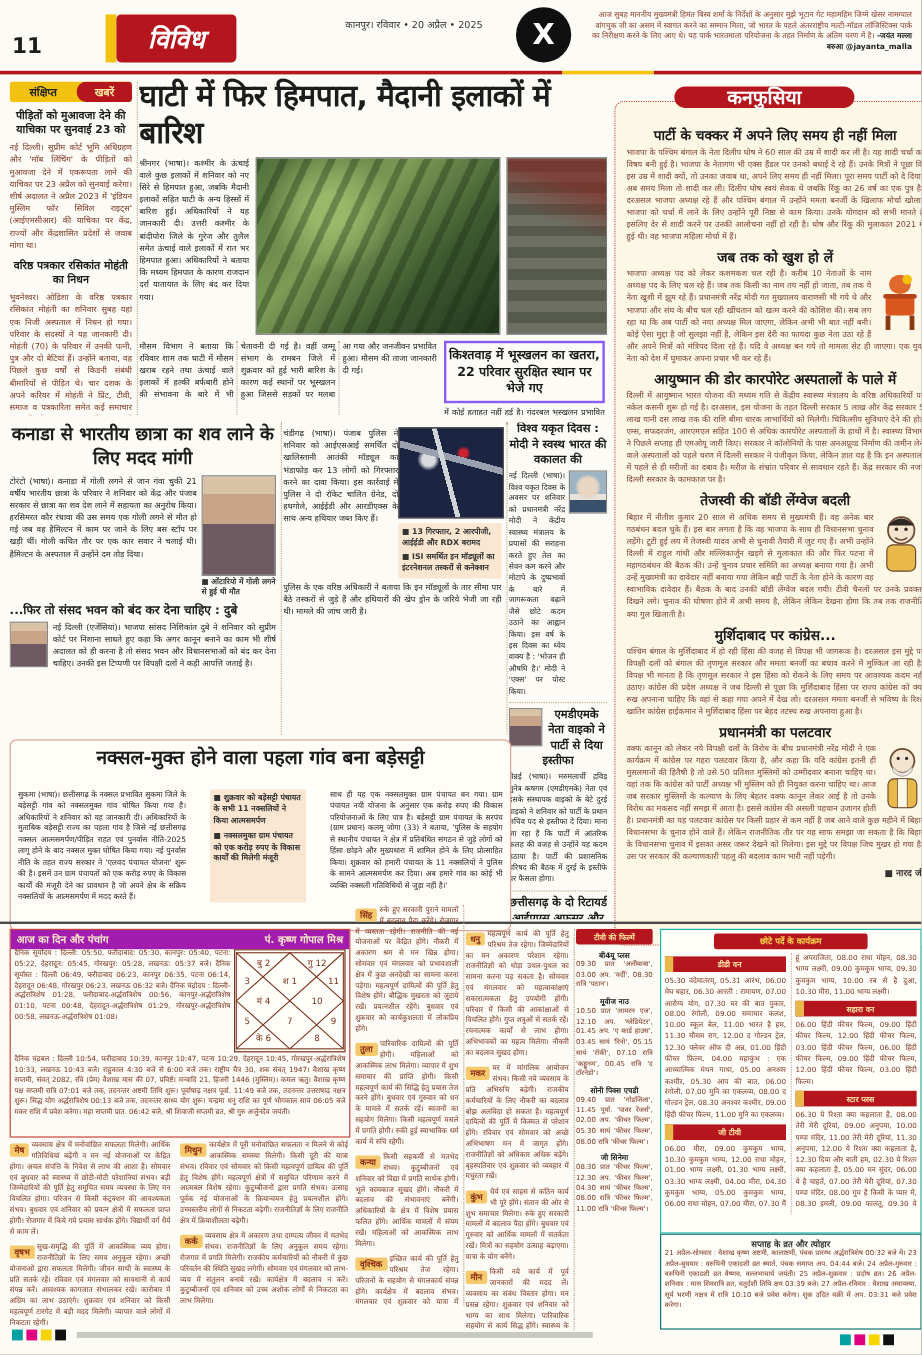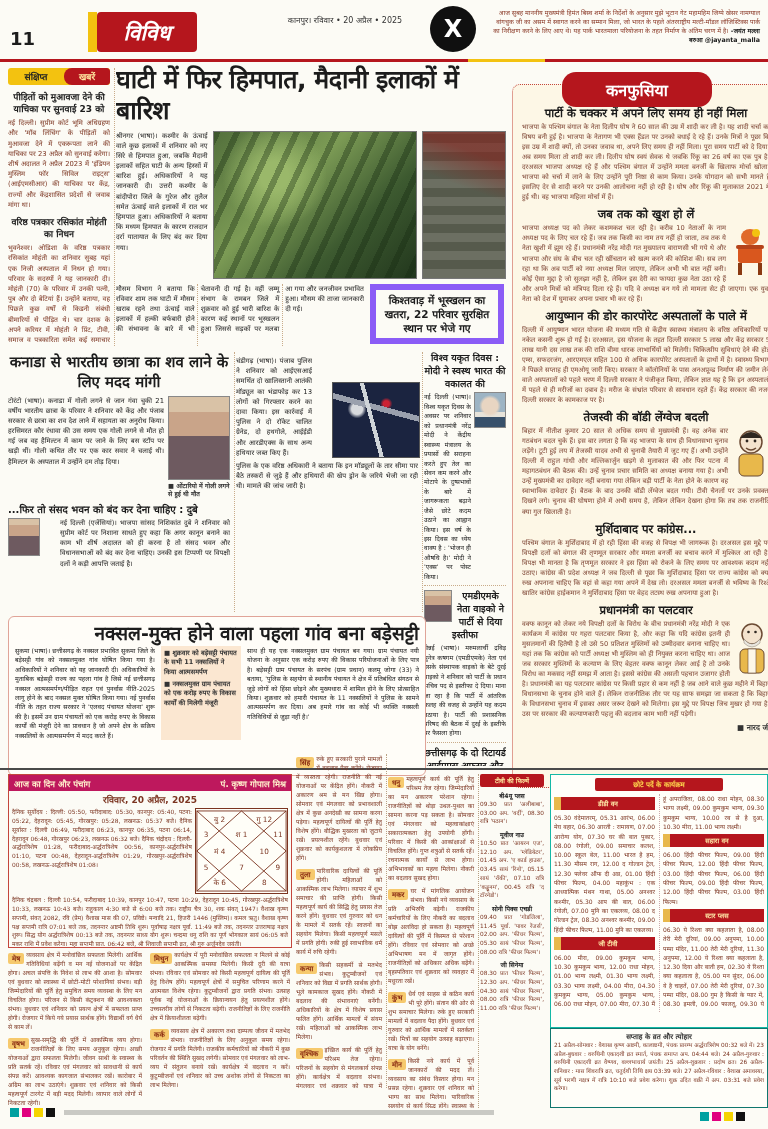--- a/index.html
+++ b/index.html
@@ -44,64 +44,64 @@
        repeating-linear-gradient(115deg,rgba(20,40,15,.35) 0 6px,rgba(0,0,0,0) 6px 18px),
        radial-gradient(circle at 30% 30%,#9ab86a 0 8%,rgba(0,0,0,0) 30%),
        linear-gradient(135deg,#53703c,#7c9b55 38%,#3d5a30 68%,#22371d);}
   .photo-side{width:82px;height:146px;border:1px solid #777;
      background:
        linear-gradient(200deg,rgba(140,30,25,.55) 0 18%,rgba(0,0,0,0) 40%),
        repeating-linear-gradient(0deg,#6c6f62 0 9px,#565a4c 9px 18px),
        linear-gradient(180deg,#8d9382,#4c5244);}
   .main-bot{display:flex;gap:6px;margin-top:5px;}
   .main-bot .cols{width:248px;column-count:3;column-gap:6px;column-rule:1px dotted #c9ab89;}
-  .strap{border:6px solid #8b5cf6;padding:3px 2px;font-size:10.5px;font-weight:bold;line-height:1.35;text-align:center;}
+  .strap{border:2px solid #8b5cf6;padding:3px 2px;font-size:10.5px;font-weight:bold;line-height:1.35;text-align:center;}
   
   .kana{position:absolute;left:8px;top:352px;width:222px;height:260px;overflow:hidden;padding-right:4px;border-right:1px dotted #c9ab89;}
   .kana-h{font-size:15px;font-weight:bold;text-align:center;line-height:1.35;}
   .kana-row{display:flex;gap:4px;margin-top:3px;}
   .portrait{border:1px solid #888;background:linear-gradient(180deg,#d9c2a6 0 18%,#c9a489 18% 48%,#6e5a60 48% 100%);}
   .cap{font-size:6.3px;font-weight:bold;color:#333;margin-top:2px;line-height:1.3;}
   .bullet-sq{color:#b5161d;}
   .sub-h{font-size:10px;font-weight:bold;text-align:left;margin:5px 0 2px;line-height:1.3;}
   .punjab{position:absolute;left:236px;top:352px;width:182px;height:260px;overflow:hidden;padding-right:4px;border-right:1px dotted #c9ab89;}
   .punjab-h{font-size:18.5px;font-weight:bold;text-align:center;line-height:1.3;}
-  .punjab-row{display:flex;gap:20px;margin-top:4px;align-items:flex-end;}
+  .punjab-row{display:flex;gap:0;margin-top:4px;}
   .weapons{width:86px;height:74px;border:1px solid #555;
      background:
        linear-gradient(75deg,rgba(0,0,0,0) 44%,#cfd4d8 44% 48%,rgba(0,0,0,0) 48%),
        linear-gradient(15deg,rgba(0,0,0,0) 60%,#9aa0ad 60% 66%,rgba(0,0,0,0) 66%),
        radial-gradient(circle at 28% 35%,#d8dade 0 7%,rgba(0,0,0,0) 12%),
        radial-gradient(circle at 62% 28%,#c23 0 4%,rgba(0,0,0,0) 8%),
        #1b2440;}
   .bulbox{background:#fbe7d1;padding:3px;margin-top:4px;font-size:6.5px;line-height:1.45;font-weight:bold;color:#333;}
   .stack{position:absolute;left:424px;top:352px;width:82px;height:414px;overflow:hidden;}
   .stack h4{font-size:9.5px;font-weight:bold;line-height:1.35;margin:0 0 2px;text-align:center;}
   .stack .sec{border-bottom:1px dotted #c9ab89;padding-bottom:4px;margin-bottom:4px;}
   .mdmk-ph{float:left;width:26px;height:30px;margin:0 3px 2px 0;}
   .modi-ph{float:right;width:30px;height:34px;margin:0 0 2px 3px;border:1px solid #888;
            background:radial-gradient(circle at 50% 38%,#e8d5c2 0 30%,rgba(0,0,0,0) 42%),linear-gradient(180deg,#9db4c4 0 55%,#e7e3da 55% 70%,#37506b 70%);}
   
   .naxal{position:absolute;left:8px;top:616px;width:404px;height:148px;border:1px solid #e0a498;border-radius:6px;
          padding:5px 6px;overflow:hidden;background:#fffdf8;}
-  .naxal-h{font-size:19px;font-weight:bold;text-align:right;line-height:1.25;}
-  .naxal-row{display:flex;gap:6px;margin-top:0;}
+  .naxal-h{font-size:16px;font-weight:bold;text-align:center;line-height:1.25;}
+  .naxal-row{display:flex;gap:20px;margin-top:16px;}
   
   .kanaph{position:absolute;left:512px;top:84px;width:248px;height:682px;background:#fdf7e6;
           border:1px dotted #c4463c;border-radius:8px;padding:16px 9px 4px;overflow:hidden;}
-  .kanaph-title{position:absolute;left:562px;top:72px;width:150px;height:35px;background:#b5161d;border-radius:14px;
+  .kanaph-title{position:absolute;left:562px;top:72px;width:150px;height:18px;background:#b5161d;border-radius:14px;
           color:#fff;font-size:16px;font-weight:bold;display:flex;align-items:center;justify-content:center;z-index:3;}
   .kp-h{font-size:11.5px;font-weight:bold;text-align:center;margin:4px 0 2px;color:#1a1a1a;}
   .kp-b{font-size:6.7px;line-height:1.5;text-align:justify;color:#7d4433;}
   .kp-by{font-size:7.5px;font-weight:bold;text-align:right;color:#333;margin-top:3px;}
   .doodle{float:right;margin:2px 0 2px 4px;}
   
   .botbar{position:absolute;left:0;top:768px;width:768px;height:2px;background:#4a4a4a;}
   .panchang{position:absolute;left:8px;top:774px;width:282px;height:172px;border:1px solid #c4463c;overflow:hidden;}
-  .pan-head{height:16px;background:#be185d;color:#ffeecb;display:flex;justify-content:space-between;align-items:center;
+  .pan-head{height:16px;background:#a21caf;color:#ffeecb;display:flex;justify-content:space-between;align-items:center;
             padding:0 5px;font-size:8.5px;font-weight:bold;gap:20px;}
   .pan-date{text-align:center;font-size:9px;font-weight:bold;color:#7b3420;margin:2px 0;}
   .pan-row{display:flex;gap:3px;padding:0 3px;}
   .pan-txt{font-size:5.9px;line-height:1.5;text-align:justify;color:#7b3420;}
   .kundali{border:1px solid #7b3420;background:#fffef8;}
   .zcol{position:absolute;overflow:hidden;}
   .zsign{display:inline-block;background:#f6c96d;color:#8a2b12;font-weight:bold;font-size:7px;padding:1px 4px;
          border-radius:2px;margin:3px 2px 1px 0;float:left;}
   .ztxt{font-size:6px;line-height:1.5;text-align:justify;color:#7b3420;}
   .zitem{margin-bottom:4px;}
@@ -174,31 +174,35 @@
     <div class="kana-h">कनाडा से भारतीय छात्रा का शव लाने के लिए मदद मांगी</div>
     <div class="kana-row">
       <div class="bt" style="flex:1">टोरंटो (भाषा)। कनाडा में गोली लगने से जान गंवा चुकी 21 वर्षीय भारतीय छात्रा के परिवार ने शनिवार को केंद्र और पंजाब सरकार से छात्रा का शव देश लाने में सहायता का अनुरोध किया। हरसिमरत कौर रंधावा की उस समय एक गोली लगने से मौत हो गई जब वह हैमिल्टन में काम पर जाने के लिए बस स्टॉप पर खड़ी थीं। गोली कथित तौर पर एक कार सवार ने चलाई थी। हैमिल्टन के अस्पताल में उन्होंने दम तोड़ दिया।</div>
       <div style="width:62px">
         <div class="portrait" style="width:60px;height:82px"></div>
         <div class="cap"><span class="bullet-sq"></span>
           <span>■ ओंटारियो में गोली लगने से हुई थी मौत</span></div>
       </div>
     </div>
     <div class="sub-h">...फिर तो संसद भवन को बंद कर देना चाहिए : दुबे</div>
-    <div style="display:flex;gap:20px">
+    <div style="display:flex;gap:4px">
       <div class="portrait" style="width:30px;height:36px;flex:none"></div>
       <div class="bt">नई दिल्ली (एजेंसियां)। भाजपा सांसद निशिकांत दुबे ने शनिवार को सुप्रीम कोर्ट पर निशाना साधते हुए कहा कि अगर कानून बनाने का काम भी शीर्ष अदालत को ही करना है तो संसद भवन और विधानसभाओं को बंद कर देना चाहिए। उनकी इस टिप्पणी पर विपक्षी दलों ने कड़ी आपत्ति जताई है।</div>
     </div>
   </div>
 
   <div class="punjab">
     <div class="punjab-row">
       <div class="bt" style="flex:1">चंडीगढ़ (भाषा)। पंजाब पुलिस ने शनिवार को आईएसआई समर्थित दो खालिस्तानी आतंकी मॉड्यूल का भंडाफोड़ कर 13 लोगों को गिरफ्तार करने का दावा किया। इस कार्रवाई में पुलिस ने दो रॉकेट चालित ग्रेनेड, दो हथगोले, आईईडी और आरडीएक्स के साथ अन्य हथियार जब्त किए हैं।</div>
       <div style="width:86px">
         <div class="weapons"></div>
+        <div class="bulbox">
+          <div>■ 13 गिरफ्तार, 2 आरपीजी, आईईडी और RDX बरामद</div>
+          <div style="margin-top:2px">■ ISI समर्थित इन मॉड्यूलों का इंटरनेशनल तस्करों से कनेक्शन</div>
+        </div>
       </div>
     </div>
     <div class="bt" style="margin-top:3px">पुलिस के एक वरिष्ठ अधिकारी ने बताया कि इन मॉड्यूलों के तार सीमा पार बैठे तस्करों से जुड़े हैं और हथियारों की खेप ड्रोन के जरिये भेजी जा रही थी। मामले की जांच जारी है।</div>
   </div>
 
   <div class="stack">
     <div class="sec">
       <h4>विश्व यकृत दिवस : मोदी ने स्वस्थ भारत की वकालत की</h4>
       <div class="modi-ph"></div>
       <div class="bt2">नई दिल्ली (भाषा)। विश्व यकृत दिवस के अवसर पर शनिवार को प्रधानमंत्री नरेंद्र मोदी ने केंद्रीय स्वास्थ्य मंत्रालय के प्रयासों की सराहना करते हुए तेल का सेवन कम करने और मोटापे के दुष्प्रभावों के बारे में जागरूकता बढ़ाने जैसे छोटे कदम उठाने का आह्वान किया। इस वर्ष के इस दिवस का ध्येय वाक्य है : 'भोजन ही औषधि है।' मोदी ने 'एक्स' पर पोस्ट किया।</div>
@@ -285,21 +289,20 @@
     <div class="kp-by">■ नारद जी</div>
   </div>
 
   <div class="botbar"></div>
 
   <div class="panchang">
     <div class="pan-head">
       <span>आज का दिन और पंचांग</span>
       <span>पं. कृष्ण गोपाल मिश्र</span>
     </div>
-    <div class="pan-date">रविवार, 20 अप्रैल, 2025</div>
     <div class="pan-row">
       <div class="pan-txt" style="width:182px">दैनिक सूर्योदय : दिल्ली: 05:50, फरीदाबाद: 05:30, कानपुर: 05:40, पटना: 05:22, देहरादून: 05:45, गोरखपुर: 05:28, लखनऊ: 05:37 बजे। दैनिक सूर्यास्त : दिल्ली 06:49, फरीदाबाद 06:23, कानपुर 06:35, पटना 06:14, देहरादून 06:48, गोरखपुर 06:23, लखनऊ 06:32 बजे। दैनिक चंद्रोदय : दिल्ली-अर्द्धरात्रिशेष 01:28, फरीदाबाद-अर्द्धरात्रिशेष 00:56, कानपुर-अर्द्धरात्रिशेष 01:10, पटना 00:48, देहरादून-अर्द्धरात्रिशेष 01:29, गोरखपुर-अर्द्धरात्रिशेष 00:58, लखनऊ-अर्द्धरात्रिशेष 01:08।</div>
       <svg class="kundali" width="92" height="84" viewBox="0 0 100 90">
         <g stroke="#7b3420" stroke-width="1" fill="none">
           <rect x="1" y="1" width="98" height="88"></rect>
           <line x1="1" y1="1" x2="99" y2="89"></line>
             <line x1="99" y1="1" x2="1" y2="89"></line>
           <line x1="50" y1="1" x2="99" y2="45"></line>
             <line x1="99" y1="45" x2="50" y2="89"></line>
           <line x1="50" y1="89" x2="1" y2="45"></line>

